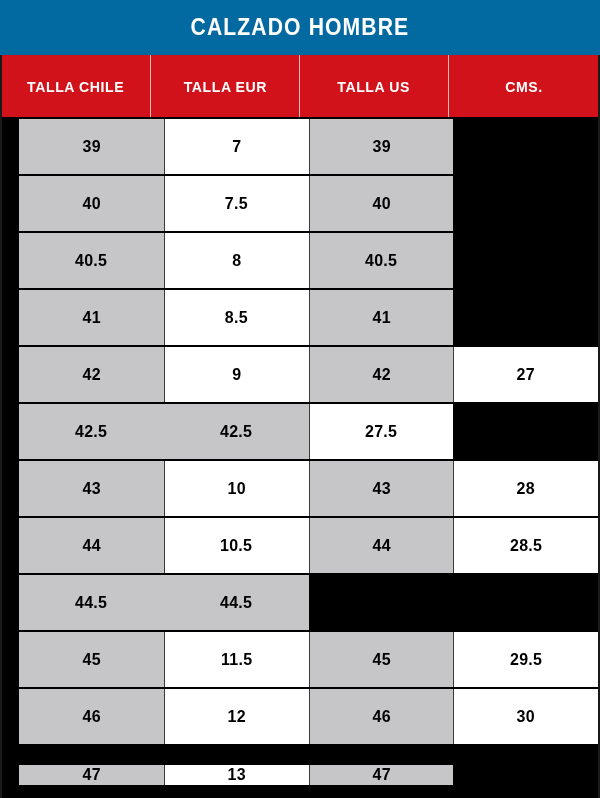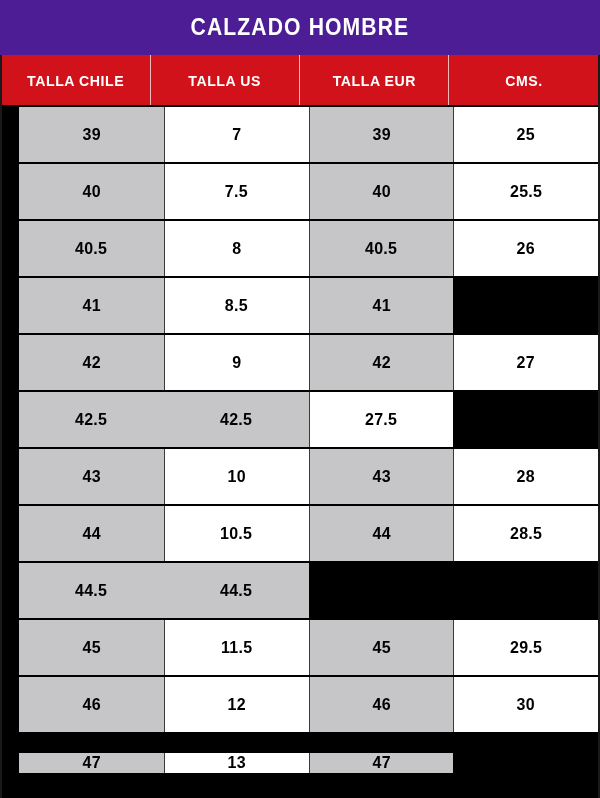--- a/index.html
+++ b/index.html
@@ -16,21 +16,21 @@
     width:600px;
     height:798px;
     display:flex;
     flex-direction:column;
     background:#000000;
   }
 
   
   .title-band {
     height:55px;
-    background:#4c1d95;
+    background:#0369a1;
     display:flex;
     align-items:center;
     justify-content:center;
     flex:0 0 auto;
   }
   .title-band .title-text {
     color:#ffffff;
     font-size:23px;
     font-weight:bold;
     letter-spacing:1.2px;
@@ -48,21 +48,21 @@
     border-right:2px solid #1a1a1a;
   }
 
   .row {
     display:flex;
     width:100%;
     flex:0 0 auto;
   }
 
   .header-row {
-    height:52px;
+    height:64px;
     background:#d2121a;
     border-bottom:2px solid #000000;
   }
   .header-row .cell {
     background:#d2121a;
     color:#ffffff;
     font-size:15px;
     font-weight:bold;
     letter-spacing:0.6px;
     border-right:1px solid #f2b8bb;
@@ -113,70 +113,61 @@
   <div class="title-band">
     <span class="title-text">CALZADO HOMBRE</span>
   </div>
 
   <div class="chart-table">
     <div class="row header-row" id="header-row">
         <div class="cell">
           <span class="cell-inner">TALLA CHILE</span>
         </div>
         <div class="cell">
+          <span class="cell-inner">TALLA EUR</span>
+        </div>
+        <div class="cell">
           <span class="cell-inner">TALLA US</span>
-        </div>
-        <div class="cell">
-          <span class="cell-inner">TALLA EUR</span>
         </div>
         <div class="cell">
           <span class="cell-inner">CMS.</span>
         </div>
       </div>
     <div id="table-body" style="display:flex;flex-direction:column;flex:1 1 auto;">
         <div class="row data-row">
           <div class="cell cell-shade">
             <span class="cell-inner">39</span>
           </div>
           <div class="cell cell-plain">
             <span class="cell-inner">7</span>
           </div>
           <div class="cell cell-shade">
             <span class="cell-inner">39</span>
           </div>
-          <div class="cell cell-plain">
-            <span class="cell-inner">25</span>
-          </div>
         </div>
         <div class="row data-row">
           <div class="cell cell-shade">
             <span class="cell-inner">40</span>
           </div>
           <div class="cell cell-plain">
             <span class="cell-inner">7.5</span>
           </div>
           <div class="cell cell-shade">
             <span class="cell-inner">40</span>
           </div>
-          <div class="cell cell-plain">
-            <span class="cell-inner">25.5</span>
-          </div>
         </div>
         <div class="row data-row">
           <div class="cell cell-shade">
             <span class="cell-inner">40.5</span>
           </div>
           <div class="cell cell-plain">
             <span class="cell-inner">8</span>
           </div>
           <div class="cell cell-shade">
             <span class="cell-inner">40.5</span>
-          </div>
-          <div class="cell cell-plain">
-            <span class="cell-inner">26</span>
           </div>
         </div>
         <div class="row data-row">
           <div class="cell cell-shade">
             <span class="cell-inner">41</span>
           </div>
           <div class="cell cell-plain">
             <span class="cell-inner">8.5</span>
           </div>
           <div class="cell cell-shade">

